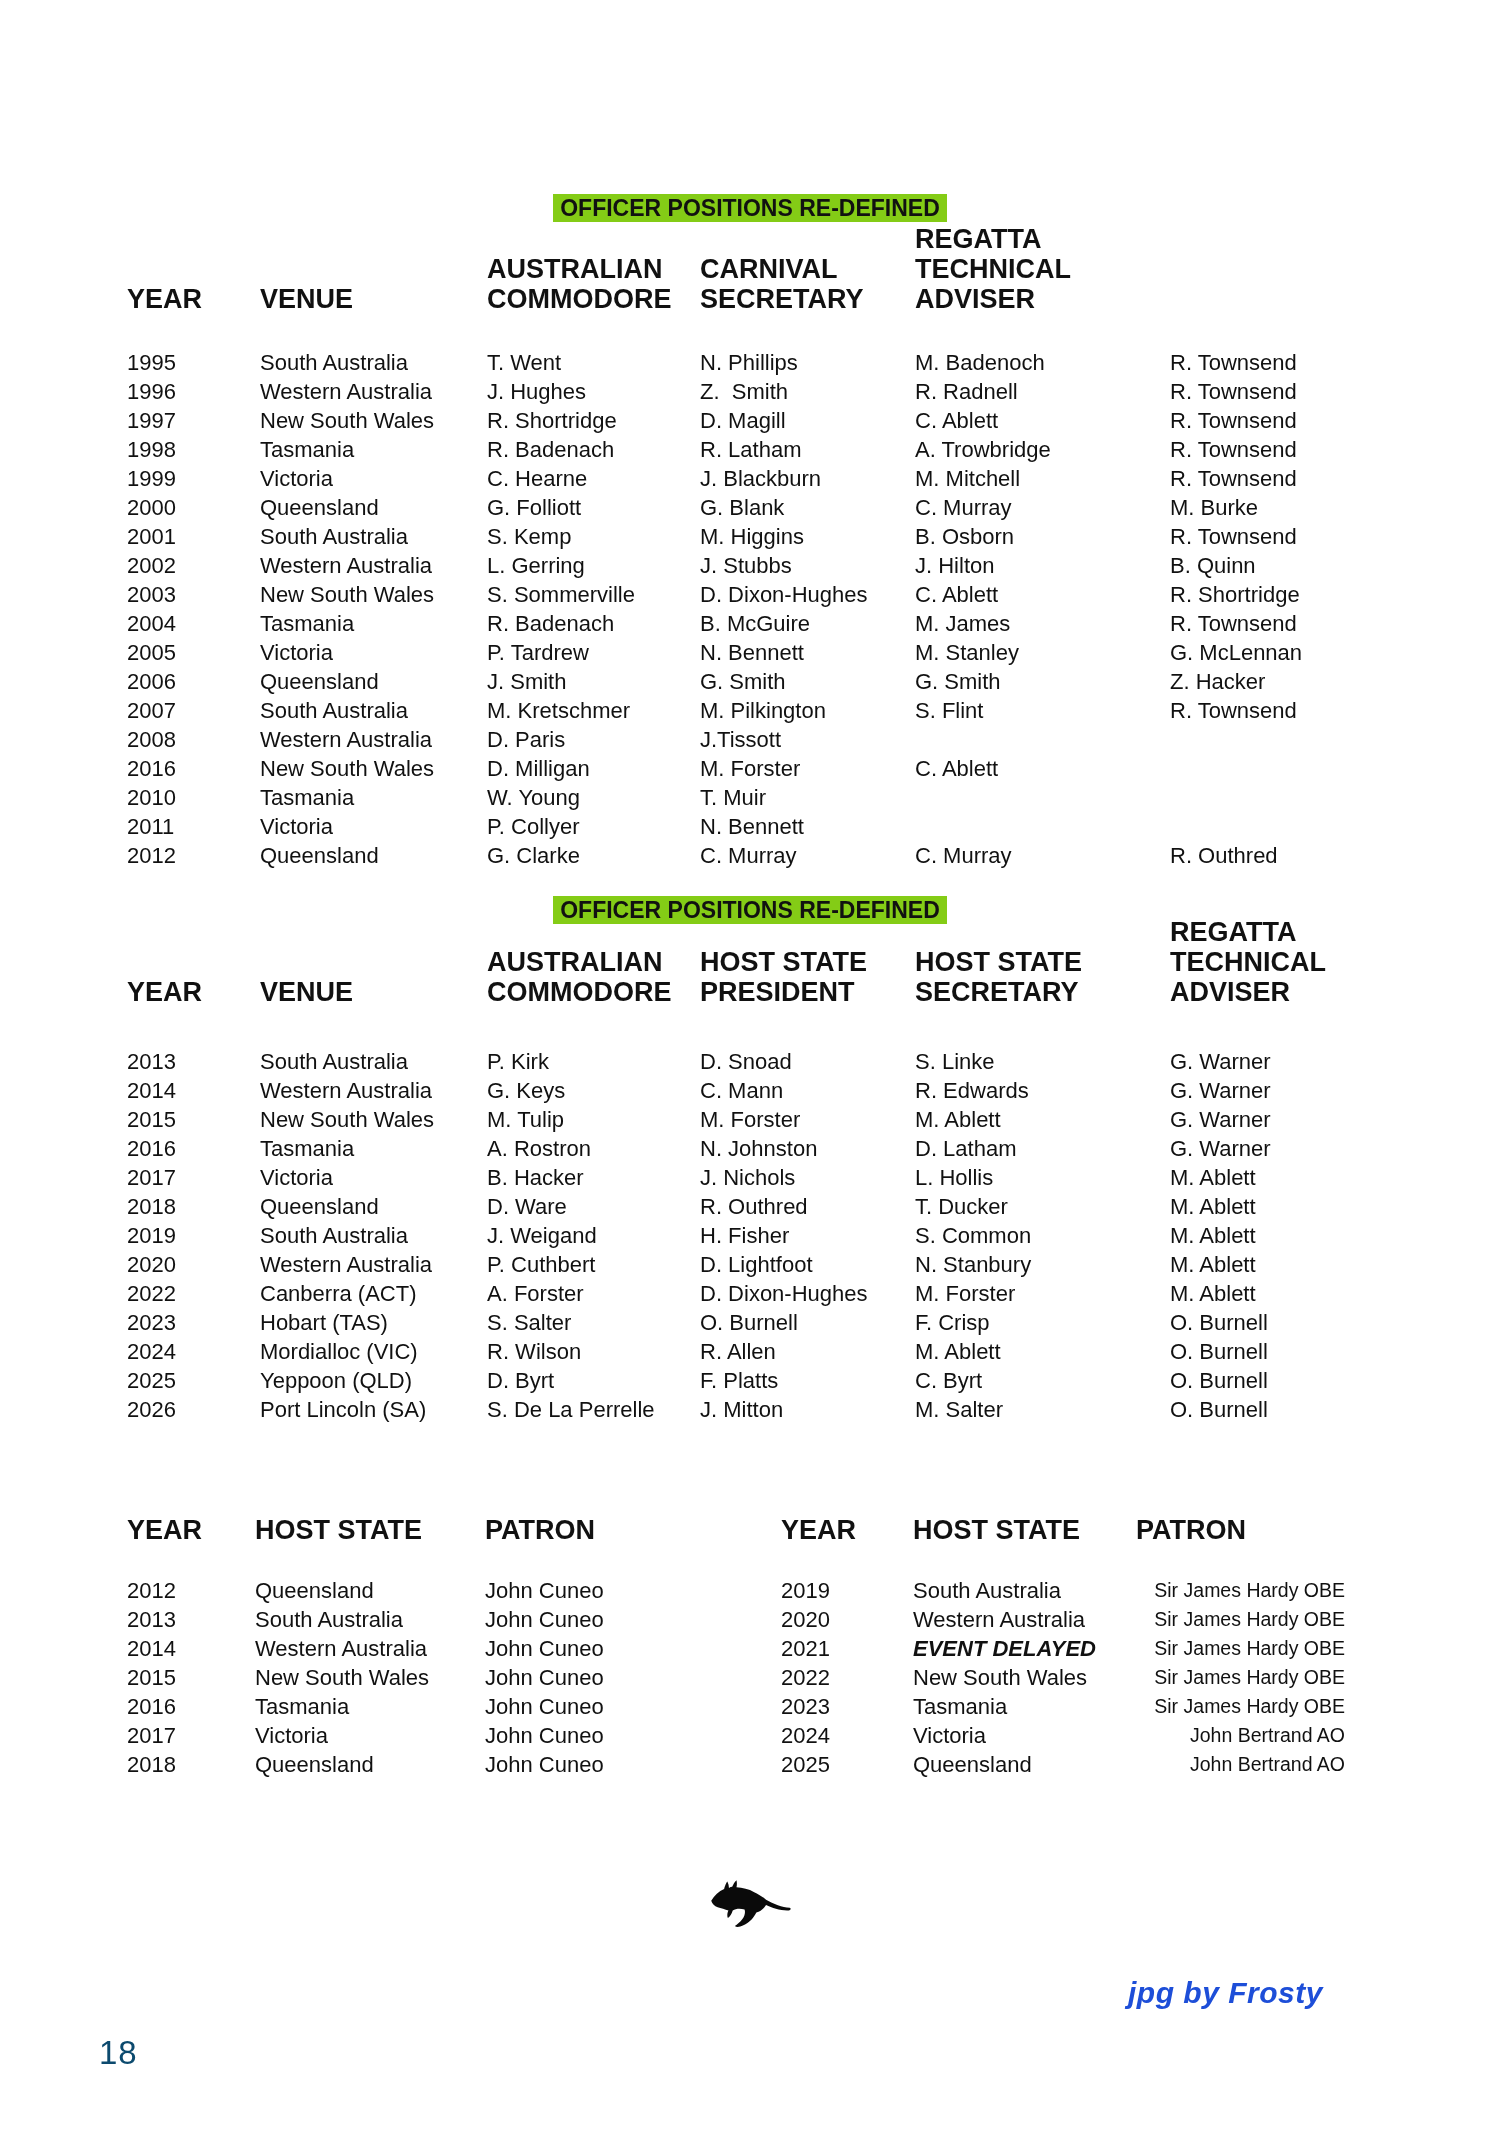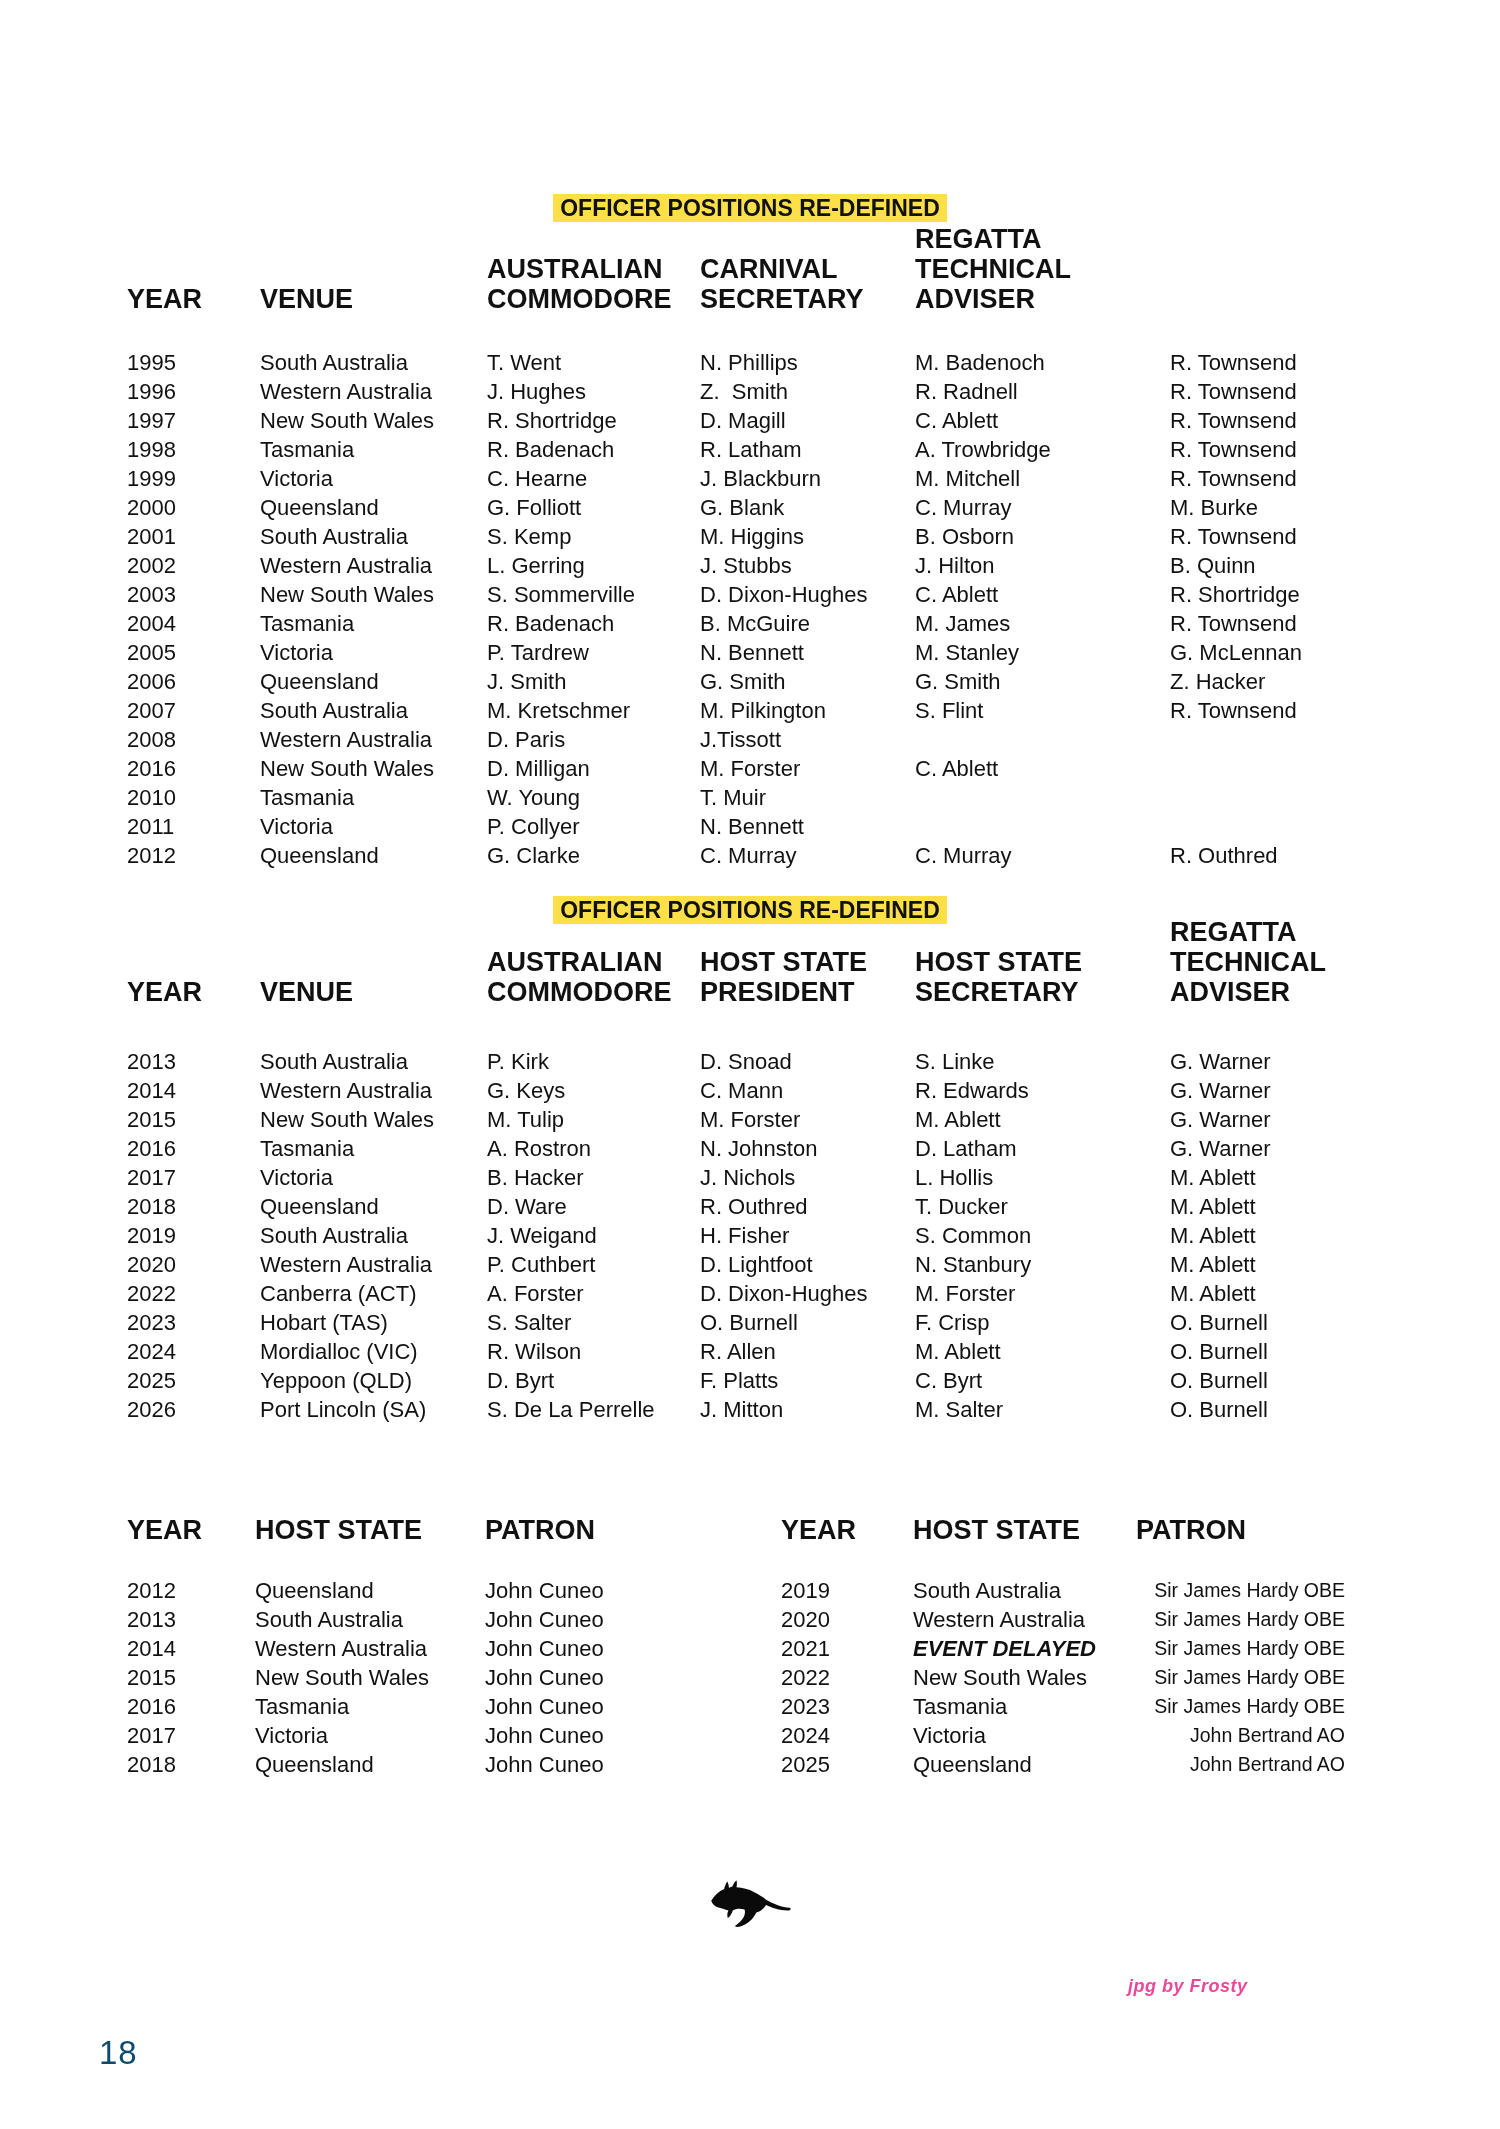--- a/index.html
+++ b/index.html
@@ -8,21 +8,21 @@
     width:1500px;height:2129px;
     background:#ffffff;
     color:#111;
     font-family:"Liberation Sans", sans-serif;
     overflow:hidden;
   }
   .heading{
     position:absolute;left:0;width:100%;
     text-align:center;font-weight:bold;font-size:23px;line-height:26px;
   }
-  .hl{background:#fde047;padding:1px 7px;}
+  .hl{background:#84cc16;padding:1px 7px;}
   .h1pos{top:195px;}
   .h2pos{top:897px;}
   .h3pos{top:1451px;}
 
   .grid{position:absolute;display:grid;}
   .officer{grid-template-columns:133px 227px 213px 215px 255px 210px;}
   .t1{left:127px;top:224px;}
   .t2{left:127px;top:917px;}
   .th{
     align-self:end;font-weight:bold;font-size:27px;line-height:30px;
@@ -38,22 +38,22 @@
   .patron .spacer{height:34px;}
   .pl{left:127px;top:1518px;grid-template-columns:128px 230px 170px;}
   .pr{left:781px;top:1518px;grid-template-columns:132px 202px 230px;}
   .pr .th:nth-child(3){padding-left:21px;}
   .pr .tr .td:nth-child(3){text-align:right;font-size:19.5px;}
   .delayed{font-weight:bold;font-style:italic;}
 
   .kangaroo{position:absolute;left:708px;top:1876px;width:86px;height:56px;}
   .watermark{
     position:absolute;left:1128px;top:1976px;
-    font-size:18px;font-style:italic;font-weight:bold;
-    color:#ec4899;letter-spacing:0.5px;
+    font-size:30px;font-style:italic;font-weight:bold;
+    color:#1d4ed8;letter-spacing:0.5px;
   }
   .pagenum{
     position:absolute;left:99px;top:2034px;
     font-size:33px;font-weight:400;color:#0c4a6e;letter-spacing:1px;
   }
 </style>
 </head>
 <body>
 
 <div class="page">

